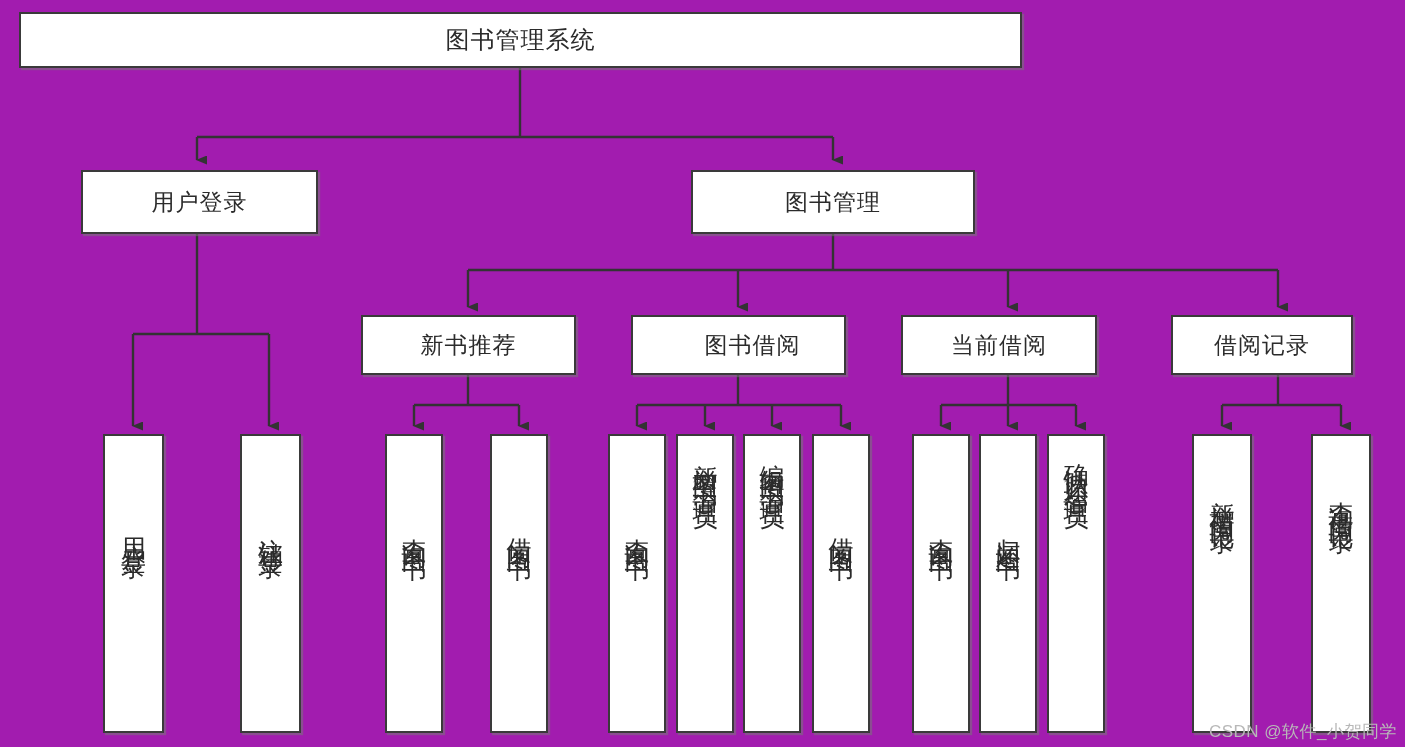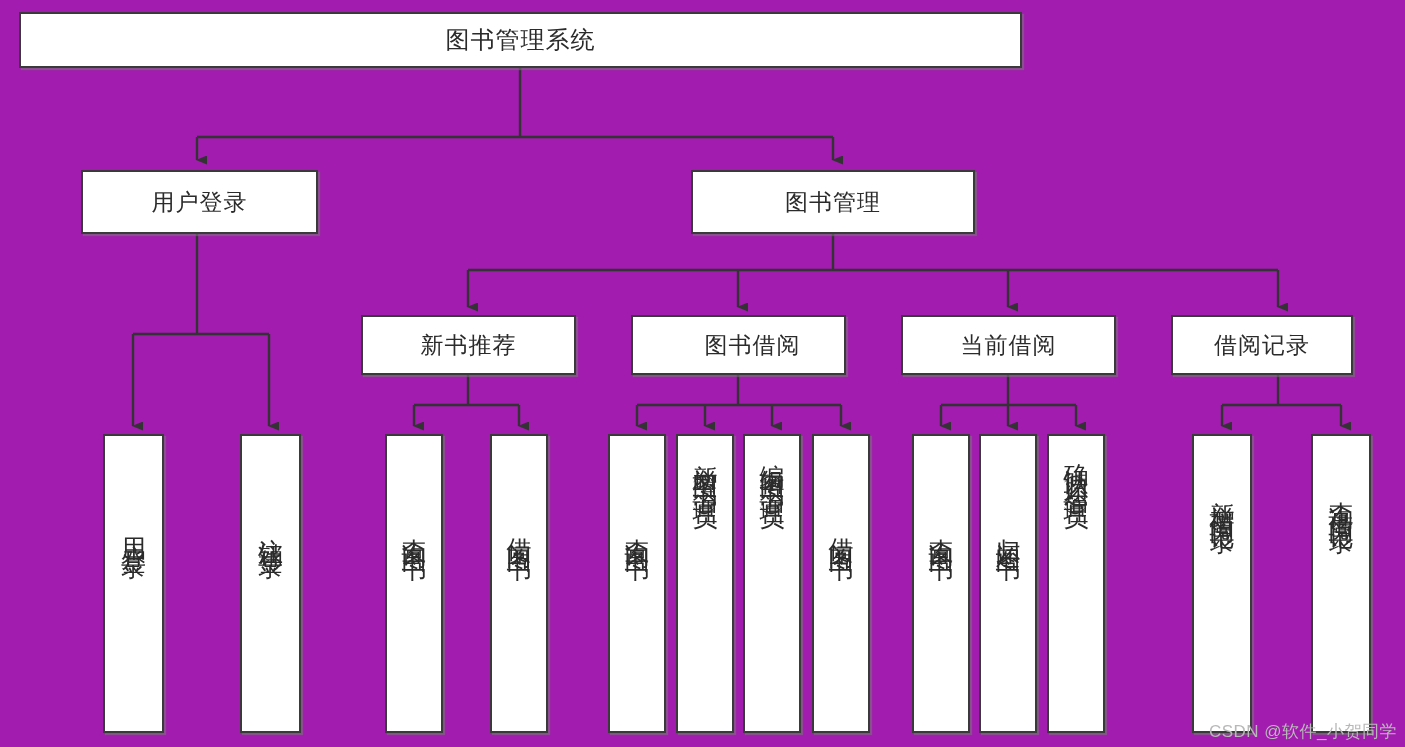--- a/index.html
+++ b/index.html
@@ -144,21 +144,21 @@
   <div class="node horiz" style="left:691px; top:170px; width:284px; height:64px;">
     <span class="label">图书管理</span>
   </div>
 
   <div class="node horiz" style="left:361px; top:315px; width:215px; height:60px;">
     <span class="label">新书推荐</span>
   </div>
   <div class="node horiz" style="left:631px; top:315px; width:215px; height:60px;padding-left:28px;">
     <span class="label">图书借阅</span>
   </div>
-  <div class="node horiz" style="left:901px; top:315px; width:215px; height:60px;">
+  <div class="node horiz" style="left:901px; top:315px; width:196px; height:60px;">
     <span class="label">当前借阅</span>
   </div>
   <div class="node horiz" style="left:1171px; top:315px; width:182px; height:60px;">
     <span class="label">借阅记录</span>
   </div>
 
   <div class="node vert" style="left:103px; top:434px; width:61px; height:299px; padding-top:82px;">
     <span class="label">用户登录</span>
   </div>
   <div class="node vert" style="left:240px; top:434px; width:61px; height:299px; padding-top:82px;">

